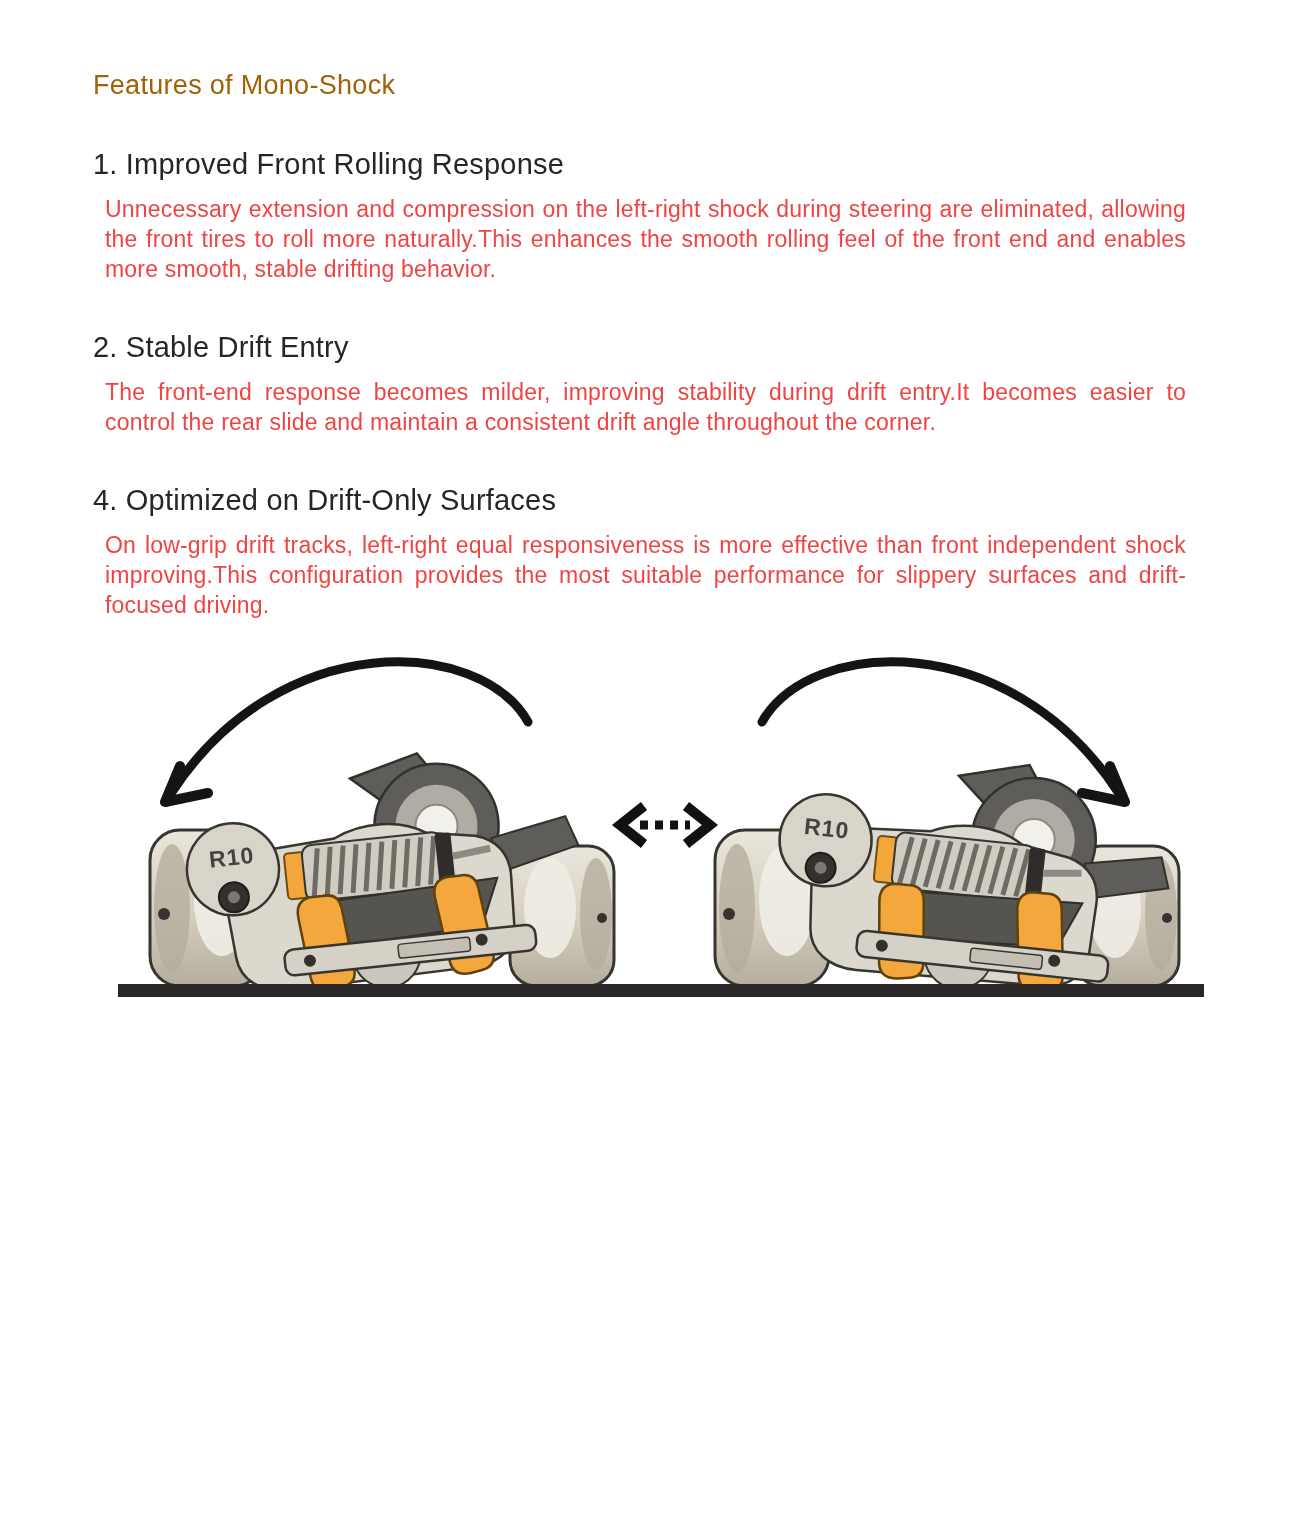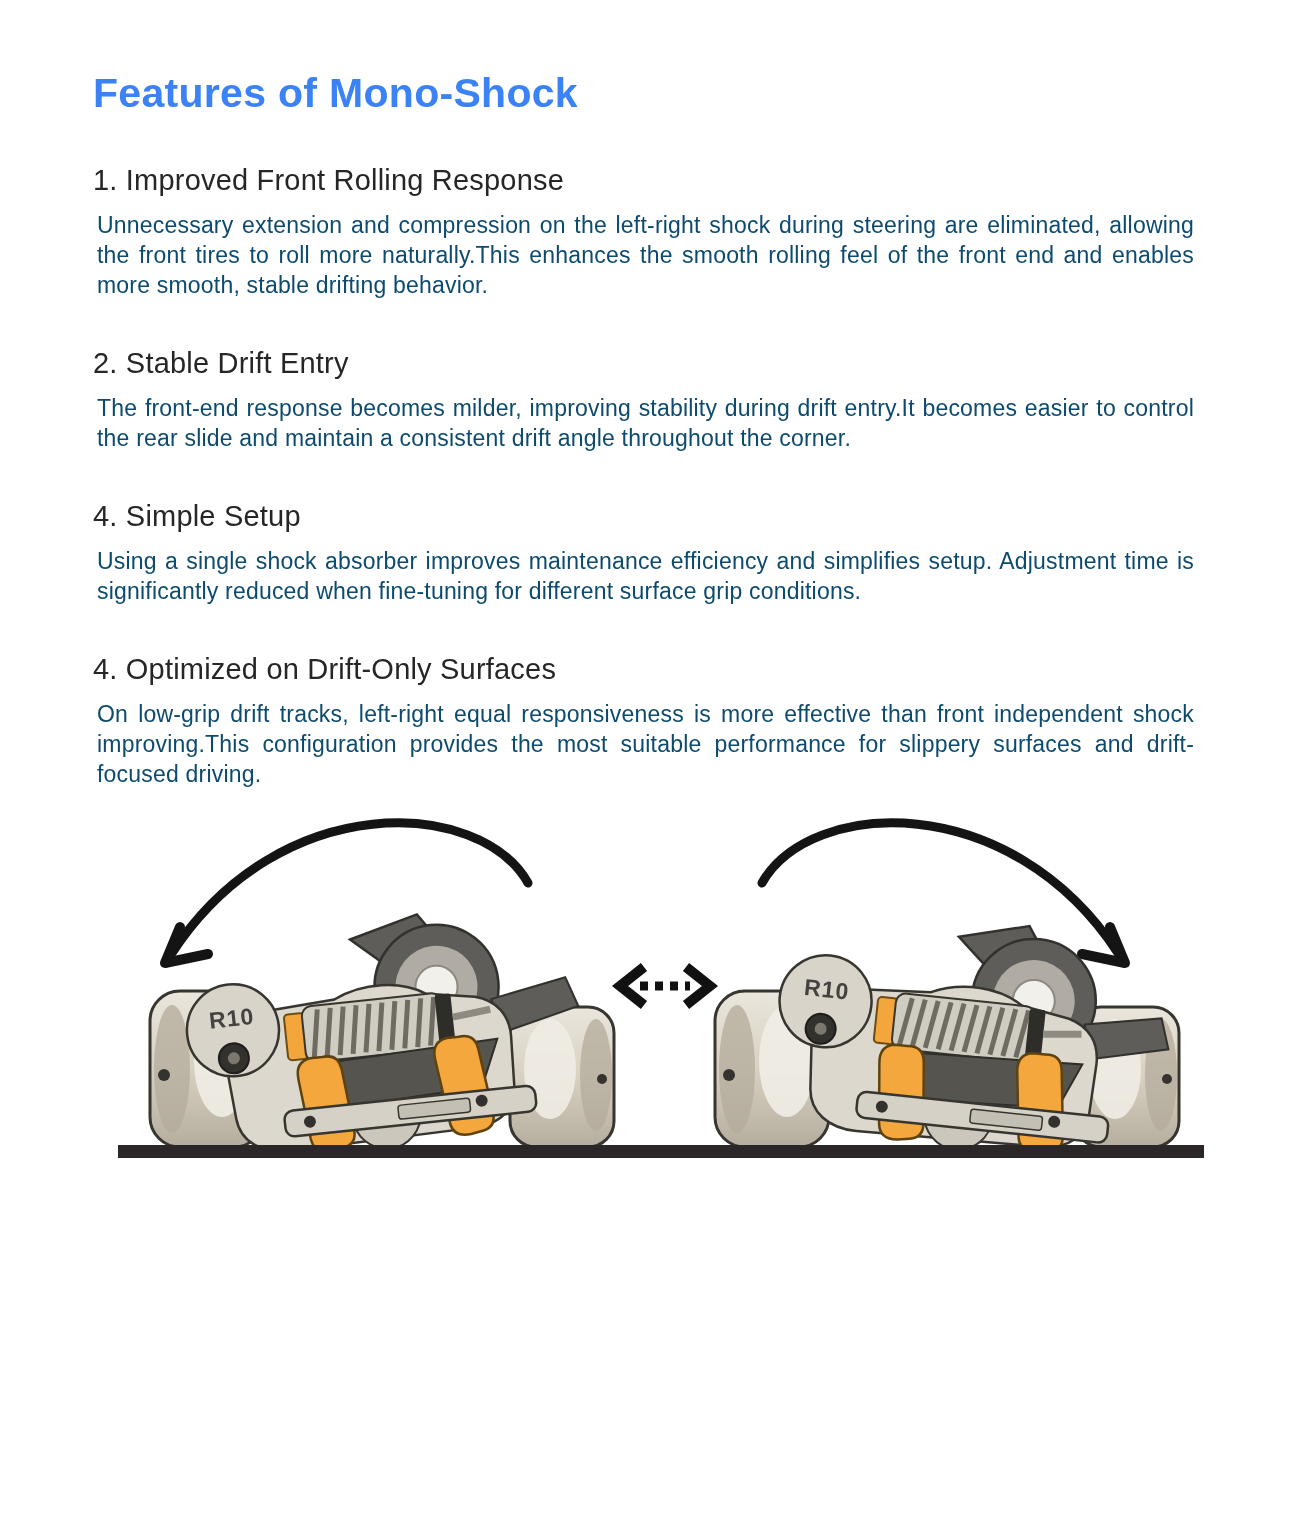--- a/index.html
+++ b/index.html
@@ -3,30 +3,30 @@
 <meta charset="utf-8">
 <style>
   html,body{margin:0;padding:0;background:#ffffff;}
   body{
     width:1290px;height:1527px;position:relative;
     font-family:"Liberation Sans","DejaVu Sans",sans-serif;
     color:#3b3b3b;overflow:hidden;
   }
   .content{padding:0 92px 0 93px;}
   h1.title{
-    font-size:41px;font-weight:700;color:#3b82f6;
+    font-size:27px;font-weight:400;color:#a16207;
     margin:70px 0 0 0;letter-spacing:.3px;
   }
   h2.feature-heading{
     font-size:29px;font-weight:400;color:#262626;
     margin:47px 0 13px 0;letter-spacing:.2px;
   }
   p.feature-body{
-    font-size:23px;line-height:30px;color:#0c4a6e;
-    text-align:justify;margin:4px;letter-spacing:.2px;
+    font-size:23px;line-height:30px;color:#ef4444;
+    text-align:justify;margin:12px;letter-spacing:.2px;
   }
   figure.roll-figure{
     position:absolute;left:0;top:1082;width:1290px;height:445px;margin:0;
   }
   .partlabel{
     font-family:"Liberation Sans","DejaVu Sans",sans-serif;
     font-size:23px;font-weight:700;fill:#454140;letter-spacing:1px;
   }
 </style>
 </head>
@@ -39,24 +39,20 @@
     <h2 class="feature-heading">1. Improved Front Rolling Response</h2>
     <p class="feature-body">Unnecessary extension and compression on the left-right shock during steering are eliminated, allowing the front tires to roll more naturally.This enhances the smooth rolling feel of the front end and enables more smooth, stable drifting behavior.</p>
   </section>
 
   <section>
     <h2 class="feature-heading">2. Stable Drift Entry</h2>
     <p class="feature-body">The front-end response becomes milder, improving stability during drift entry.It becomes easier to control the rear slide and maintain a consistent drift angle throughout the corner.</p>
   </section>
 
 
-  <section>
-    <h2 class="feature-heading">4. Simple Setup</h2>
-    <p class="feature-body">Using a single shock absorber improves maintenance efficiency and simplifies setup. Adjustment time is significantly reduced when fine-tuning for different surface grip conditions.</p>
-  </section>
 
   <section>
     <h2 class="feature-heading">4. Optimized on Drift-Only Surfaces</h2>
     <p class="feature-body">On low-grip drift tracks, left-right equal responsiveness is more effective than front independent shock improving.This configuration provides the most suitable performance for slippery surfaces and drift-focused driving.</p>
   </section>
 </div>
 
 <figure class="roll-figure">
   <svg width="1290" height="445" viewBox="0 0 1290 445" xmlns="http://www.w3.org/2000/svg">
     <defs>

